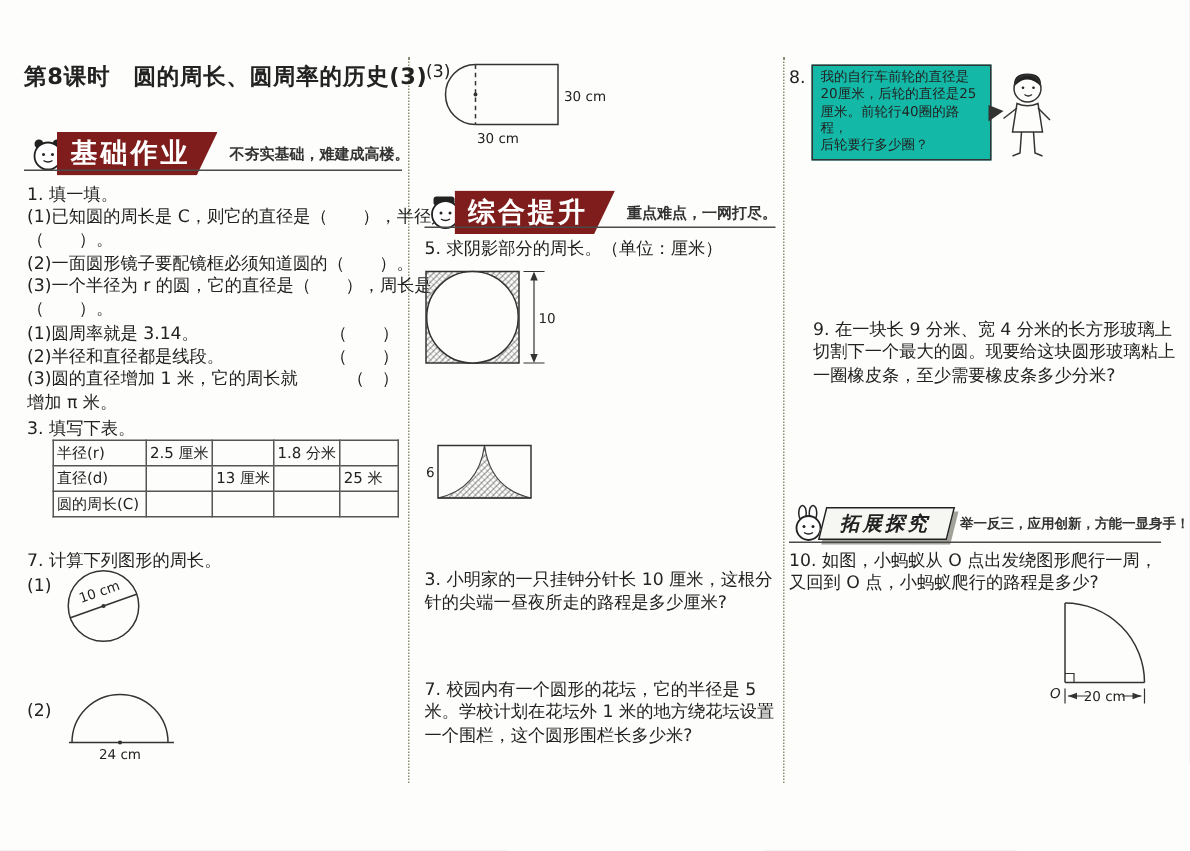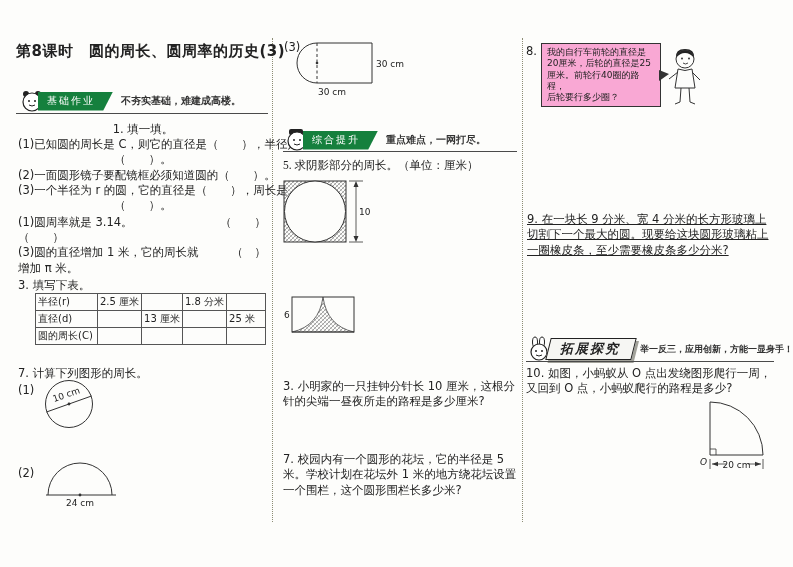--- a/index.html
+++ b/index.html
@@ -8,34 +8,34 @@
   .divider{position:absolute;top:38px;height:484px;width:0;border-left:1px dotted #8c8c74;}
   .col{position:absolute;top:38px;}
   .blk{position:absolute;margin:0;}
   p{margin:0;}
   .title{font-size:15px;font-weight:bold;letter-spacing:0.5px;white-space:nowrap;}
   .qtext{font-size:11.5px;line-height:15.4px;}
   .qline{font-size:11.5px;line-height:15.2px;white-space:nowrap;}
   .judge-row{display:flex;justify-content:space-between;font-size:11.5px;line-height:15.2px;gap:31px;}
   .heading{font-size:11.5px;line-height:15.2px;font-weight:normal;}
   .badge-row{display:flex;align-items:center;}
-  .banner-dark{background:#15803d;color:#fff;font-size:10px;font-weight:normal;
+  .banner-dark{background:#7f1d1d;color:#fff;font-size:18px;font-weight:bold;
                padding:2px 18px 3px 9px;letter-spacing:2px;margin-left:-6px;
                clip-path:polygon(0 0,100% 0,87% 100%,0 100%);white-space:nowrap;}
   .banner-skew{transform:skewX(-14deg);background:#f6f6f3;border:1.5px solid #222;
                box-shadow:3px 3px 0 #a2a29a;font-size:13px;font-weight:bold;
                padding:1px 12px;letter-spacing:2px;margin-left:-4px;white-space:nowrap;}
   .tagline{font-size:10px;font-weight:bold;color:#333;margin-left:8px;white-space:nowrap;}
   .tagline.small{font-size:9px;margin-left:6px;}
   .hr{position:absolute;height:0;border-top:1px solid #4a4a4a;}
   .wtable{border-collapse:collapse;font-size:10px;color:#222;}
   .wtable td{border:1px solid #555;height:16px;text-align:left;padding:0 2px;white-space:nowrap;}
   .fig text{font-family:"DejaVu Sans",sans-serif;font-size:9px;fill:#222;stroke:none;}
   .bubble{position:absolute;border:1px solid #333;padding:3px 5px;width:108px;
-          font-size:9px;line-height:11.3px;background:#f9a8d4;}
+          font-size:9px;line-height:11.3px;background:#14b8a6;}
   .bubble-tail{position:absolute;right:-9px;top:26px;width:0;height:0;
                border-top:4px solid transparent;border-bottom:7px solid transparent;
                border-left:10px solid #333;}
   .num{font-size:11.5px;}
 </style>
 </head>
 <body>
 
 <div class="page">
 
@@ -53,35 +53,36 @@
         <circle cx="12" cy="14" r="9" fill="#fff" stroke="#222" stroke-width="1.2"></circle>
         <circle cx="9" cy="13" r="1" fill="#222"></circle>
           <circle cx="15" cy="13" r="1" fill="#222"></circle>
         <path d="M9,17 Q12,19 15,17" stroke="#222" stroke-width="1" fill="none"></path>
       </svg>
       <div class="banner-dark">基础作业</div>
       <span class="tagline">不夯实基础，难建成高楼。</span>
     </div>
     <div class="hr" style="left:0;top:75px;width:252px;"></div>
 
-    <div class="blk" style="left:2px;top:84px;width:250px;text-align:center;">
+    <div class="blk" style="left:2px;top:84px;width:250px;">
       <p class="heading">1. 填一填。</p>
       <p class="qline">(1)已知圆的周长是 C，则它的直径是（　　），半径是</p>
       <p class="qline">（　　）。</p>
       <p class="qline">(2)一面圆形镜子要配镜框必须知道圆的（　　）。</p>
       <p class="qline">(3)一个半径为 r 的圆，它的直径是（　　），周长是</p>
       <p class="qline">（　　）。</p>
     </div>
 
     <div class="blk" style="left:2px;top:177px;width:248px;">
       <div class="judge-row">
         <span>(1)圆周率就是 3.14。</span>
         <span>（　　）</span>
       </div>
       <div class="judge-row">
+        <span>(2)半径和直径都是线段。</span>
         <span>（　　）</span>
       </div>
       <div class="judge-row">
         <span>(3)圆的直径增加 1 米，它的周长就增加 π 米。</span>
         <span>（　）</span>
       </div>
     </div>
 
     <p class="blk heading" style="left:2px;top:240px;">3. 填写下表。</p>
 
@@ -155,21 +156,21 @@
         <circle cx="12" cy="14" r="9" fill="#fff" stroke="#222" stroke-width="1.2"></circle>
         <circle cx="9" cy="13" r="1" fill="#222"></circle>
           <circle cx="15" cy="13" r="1" fill="#222"></circle>
         <path d="M9,17 Q12,19 15,17" stroke="#222" stroke-width="1" fill="none"></path>
       </svg>
       <div class="banner-dark">综合提升</div>
       <span class="tagline">重点难点，一网打尽。</span>
     </div>
     <div class="hr" style="left:0;top:113px;width:234px;"></div>
 
-    <p class="blk heading" style="left:0;top:120px;font-family:Liberation Serif, serif;">5. 求阴影部分的周长。（单位：厘米）</p>
+    <p class="blk heading" style="left:0;top:120px;">5. 求阴影部分的周长。（单位：厘米）</p>
 
     <svg class="blk fig" style="left:0px;top:138px;" width="92" height="70" viewBox="0 0 92 70">
       <defs>
         <pattern id="hatch" width="4" height="4" patternUnits="userSpaceOnUse">
           <path d="M0,4 L4,0" stroke="#8a8a8a" stroke-width="0.8"></path>
           <path d="M0,0 L4,4" stroke="#aaaaaa" stroke-width="0.6"></path>
         </pattern>
       </defs>
       <rect x="1" y="5" width="62" height="61" fill="url(#hatch)" stroke="#333" stroke-width="1"></rect>
       <circle cx="32" cy="35.5" r="30.5" fill="#fdfdfb" stroke="#333" stroke-width="1"></circle>
@@ -215,21 +216,21 @@
       <circle cx="23" cy="13" r="9" fill="none" stroke="#333" stroke-width="1"></circle>
       <circle cx="20" cy="12.5" r="0.9" fill="#222"></circle>
         <circle cx="27" cy="12.5" r="0.9" fill="#222"></circle>
       <path d="M21,17 Q23.5,19 26,17" stroke="#333" stroke-width="0.9" fill="none"></path>
       <path d="M16,23 Q23,26 30,23 L33,42 L13,42 Z" fill="none" stroke="#333" stroke-width="1"></path>
       <path d="M16,26 L7,33" stroke="#333" stroke-width="1" fill="none"></path>
       <path d="M30,26 L38,34" stroke="#333" stroke-width="1" fill="none"></path>
       <path d="M19,42 L18,56 L13,58 M27,42 L28,56 L33,58" stroke="#333" stroke-width="1" fill="none"></path>
     </svg>
 
-    <p class="blk qtext" style="left:1px;top:174px;width:248px;text-decoration:underline;">9. 在一块长 9 分米、宽 4 分米的长方形玻璃上切割下一个最大的圆。现要给这块圆形玻璃粘上一圈橡皮条，至少需要橡皮条多少分米?</p>
+    <p class="blk qtext" style="left:16px;top:174px;width:248px;">9. 在一块长 9 分米、宽 4 分米的长方形玻璃上切割下一个最大的圆。现要给这块圆形玻璃粘上一圈橡皮条，至少需要橡皮条多少分米?</p>
 
     <div class="blk badge-row" style="left:0px;top:298px;">
       <svg width="26" height="26" viewBox="0 0 26 26">
         <ellipse cx="9" cy="6" rx="2.5" ry="5" fill="#fff" stroke="#222" stroke-width="1"></ellipse>
         <ellipse cx="16" cy="6" rx="2.5" ry="5" fill="#fff" stroke="#222" stroke-width="1"></ellipse>
         <circle cx="13" cy="16" r="8" fill="#fff" stroke="#222" stroke-width="1.2"></circle>
         <circle cx="10" cy="15" r="1" fill="#222"></circle>
           <circle cx="16" cy="15" r="1" fill="#222"></circle>
         <path d="M10,19 Q13,21 16,19" stroke="#222" stroke-width="1" fill="none"></path>
       </svg>

